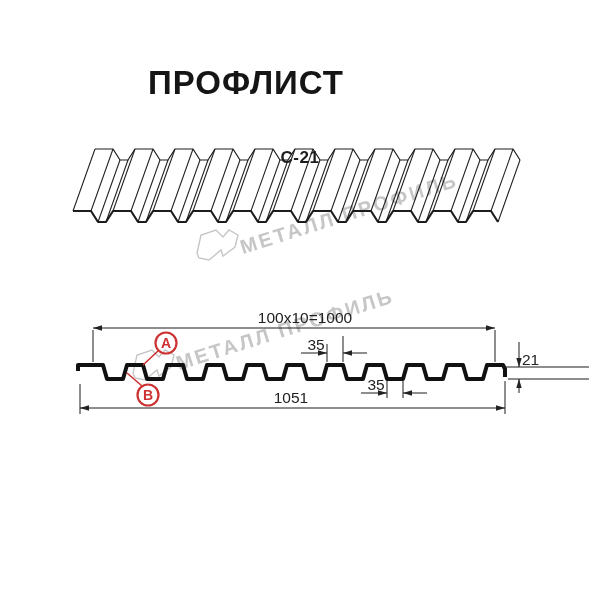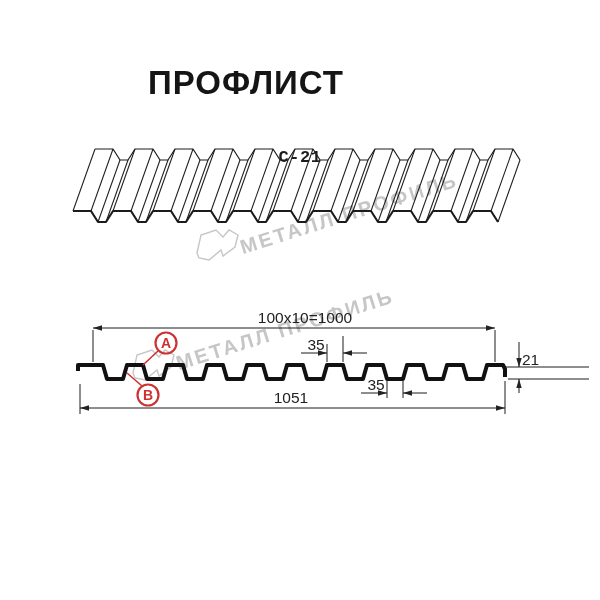--- a/index.html
+++ b/index.html
@@ -6,21 +6,21 @@
   .page{
     position:relative;width:600px;height:600px;background:#ffffff;
     overflow:hidden;font-family:"Liberation Sans", sans-serif;
   }
   .page-title{
     position:absolute;top:64px;left:0;width:492px;text-align:center;
     font-size:33px;font-weight:700;letter-spacing:1px;color:#151515;
   }
   .profile-code{
     position:absolute;top:110px;left:0;width:600px;text-align:center;
-    font-size:17px;font-weight:700;letter-spacing:.5px;color:#1d1d1d;font-family:Liberation Mono, monospace;
+    font-size:17px;font-weight:700;letter-spacing:.5px;color:#1d1d1d;
   }
   .wm-logo{position:absolute;z-index:1;}
   .wm-text{
     position:absolute;z-index:1;height:22px;line-height:22px;white-space:nowrap;
     font-size:20px;font-weight:700;letter-spacing:2.5px;color:#c6c6c6;
     transform:rotate(-17.5deg);transform-origin:0 100%;
   }
   #drawing{position:absolute;left:0;top:0;z-index:2;}
   .hdr{position:relative;z-index:3;}
 </style>

